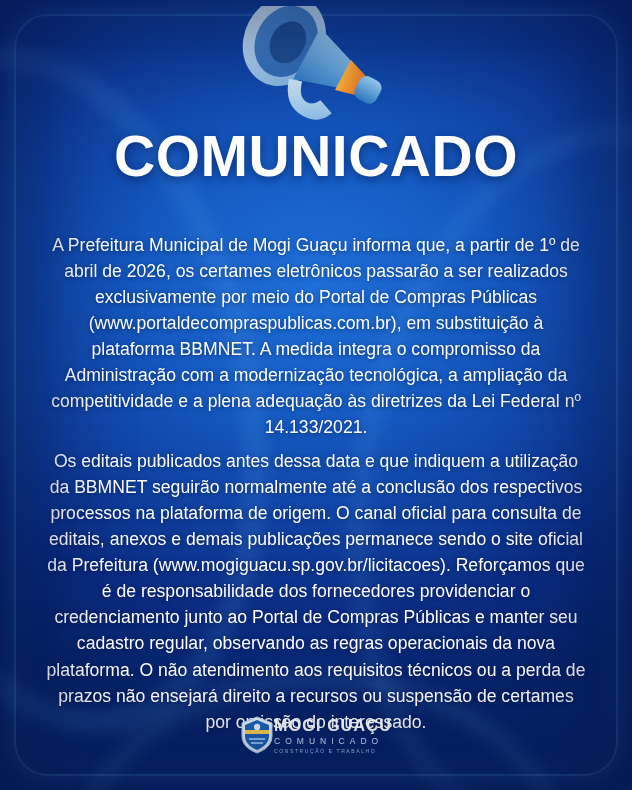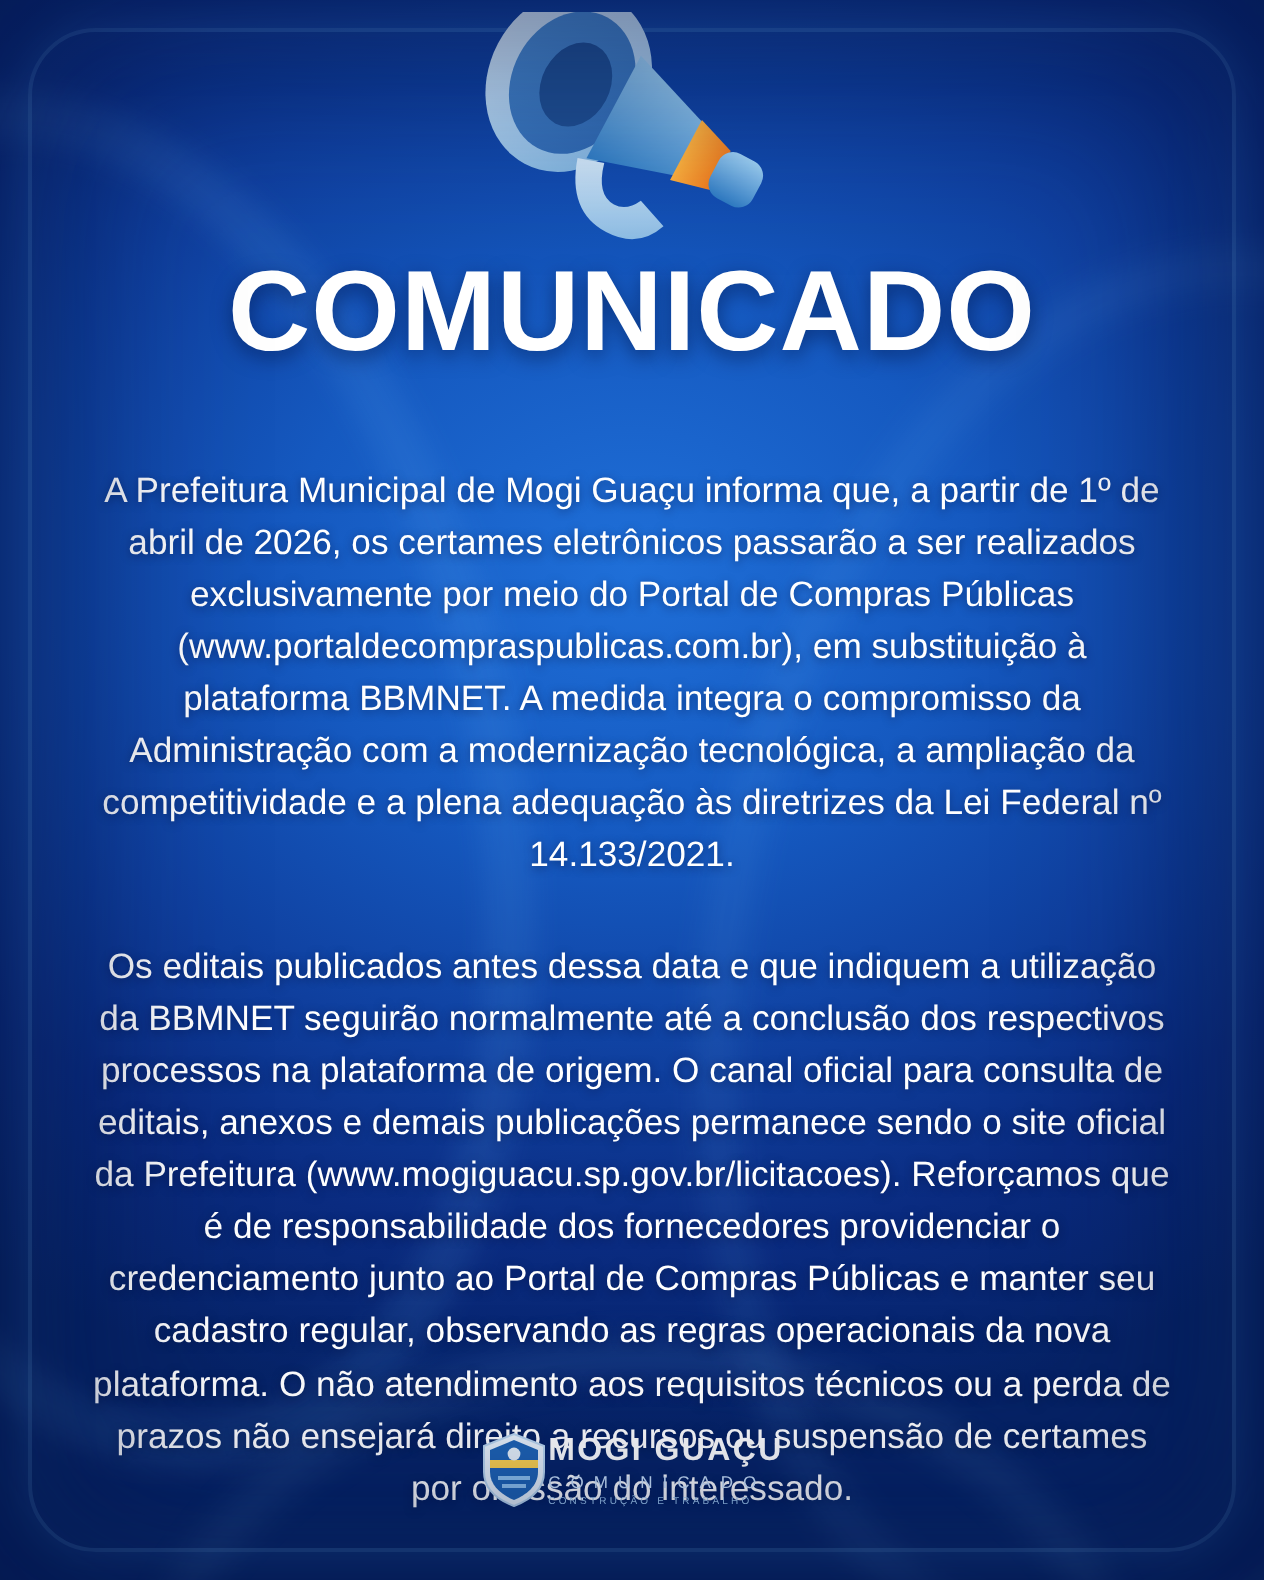--- a/index.html
+++ b/index.html
@@ -98,21 +98,21 @@
     position: absolute;
     left: 46px;
     right: 46px;
     top: 232px;
     color: #ffffff;
     text-align: center;
     font-size: 17.6px;
     line-height: 1.48;
     text-shadow: 0 1px 4px rgba(0,15,55,0.5);
   }
-  .body-text p { margin-bottom: 30px; }
+  .body-text p { margin-bottom: 8px; }
   .body-text p:last-child { margin-bottom: 0; }
 
   .footer {
     position: absolute;
     left: 0;
     bottom: 36px;
     width: 100%;
     display: flex;
     justify-content: center;
     align-items: center;

